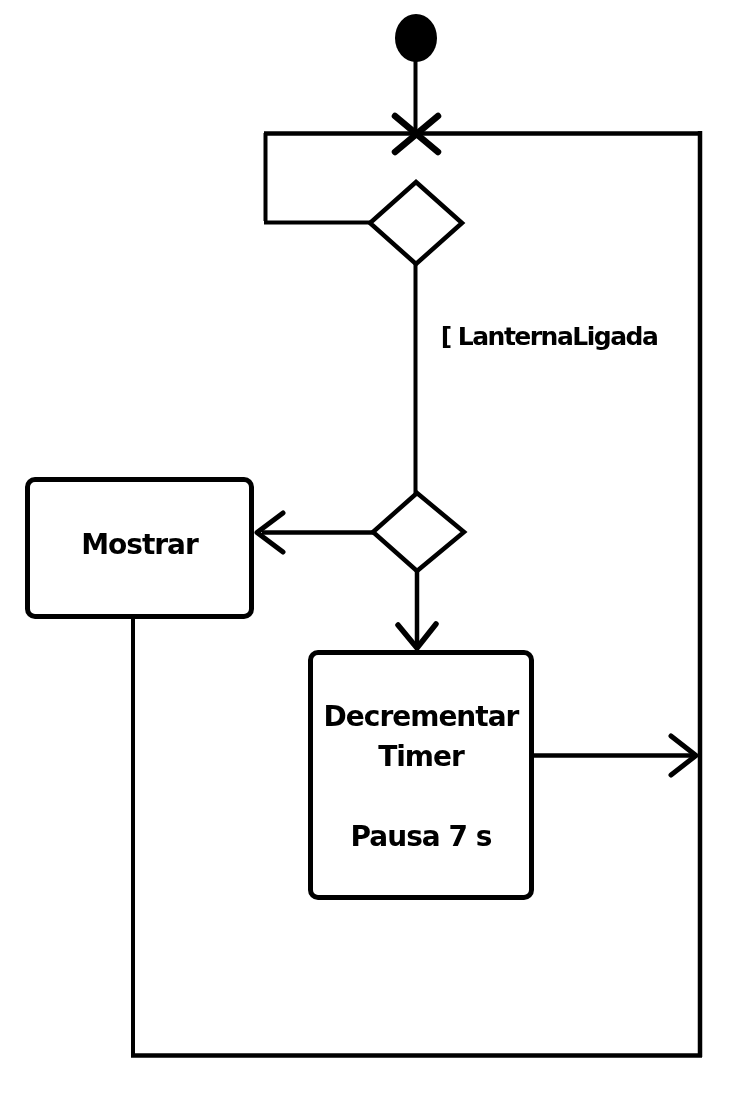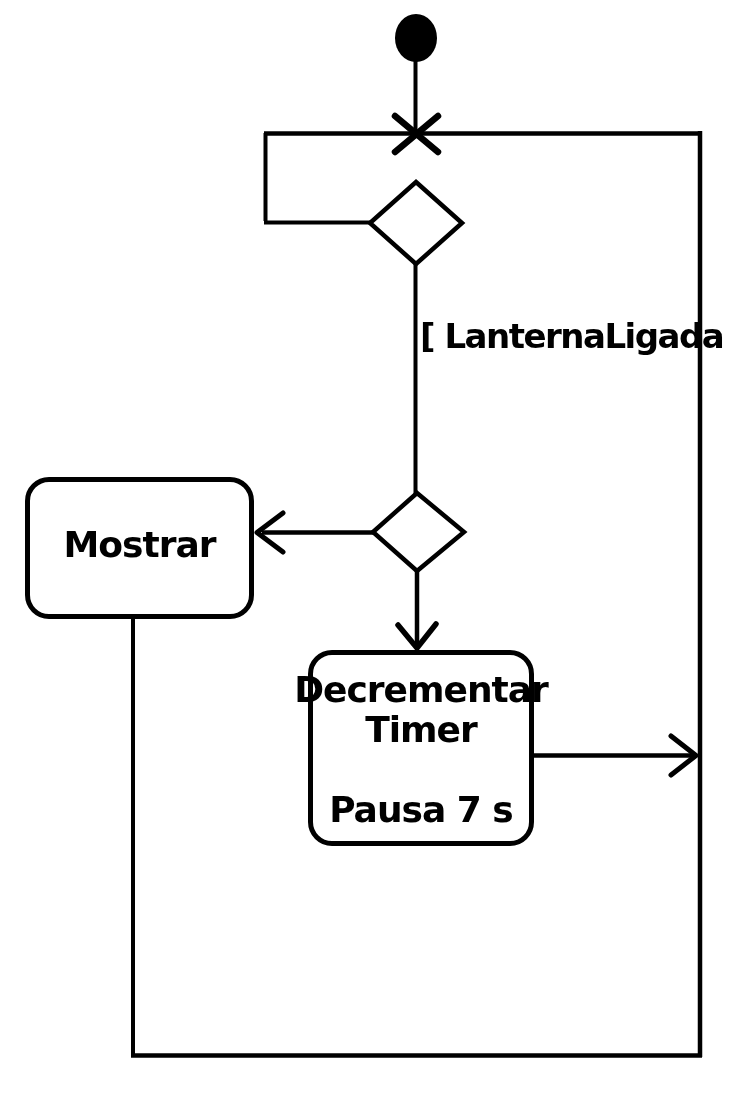--- a/index.html
+++ b/index.html
@@ -23,63 +23,63 @@
     height: 1098px;
   }
   .label {
     position: absolute;
     color: #000000;
     font-weight: 700;
     text-align: center;
     white-space: nowrap;
   }
   .guard {
-    font-size: 34px;
+    font-size: 25px;
     letter-spacing: -1.5px;
     line-height: 39px;
   }
   .guard-lanterna {
     left: 420px;
     top: 317px;
     width: 258px;
   }
   .guard-timer {
     left: 422px;
     top: 578px;
     width: 202px;
   }
   .action {
     position: absolute;
     box-sizing: border-box;
     border: 5px solid #000000;
-    border-radius: 24px;
+    border-radius: 10px;
     background: #ffffff;
     display: flex;
     flex-direction: column;
     align-items: center;
     justify-content: center;
     color: #000000;
     font-weight: 700;
-    font-size: 36px;
+    font-size: 28px;
     letter-spacing: -1px;
     line-height: 40px;
     text-align: center;
   }
   .action-mostrar {
     left: 25px;
     top: 477px;
     width: 229px;
     height: 142px;
     padding-bottom: 6px;
   }
   .action-decrementar {
     left: 308px;
     top: 650px;
     width: 226px;
-    height: 196px;
+    height: 250px;
     padding-top: 4px;
   }
   .gap-line {
     height: 40px;
   }
 </style>
 </head>
 <body>
 
 <div class="canvas">

